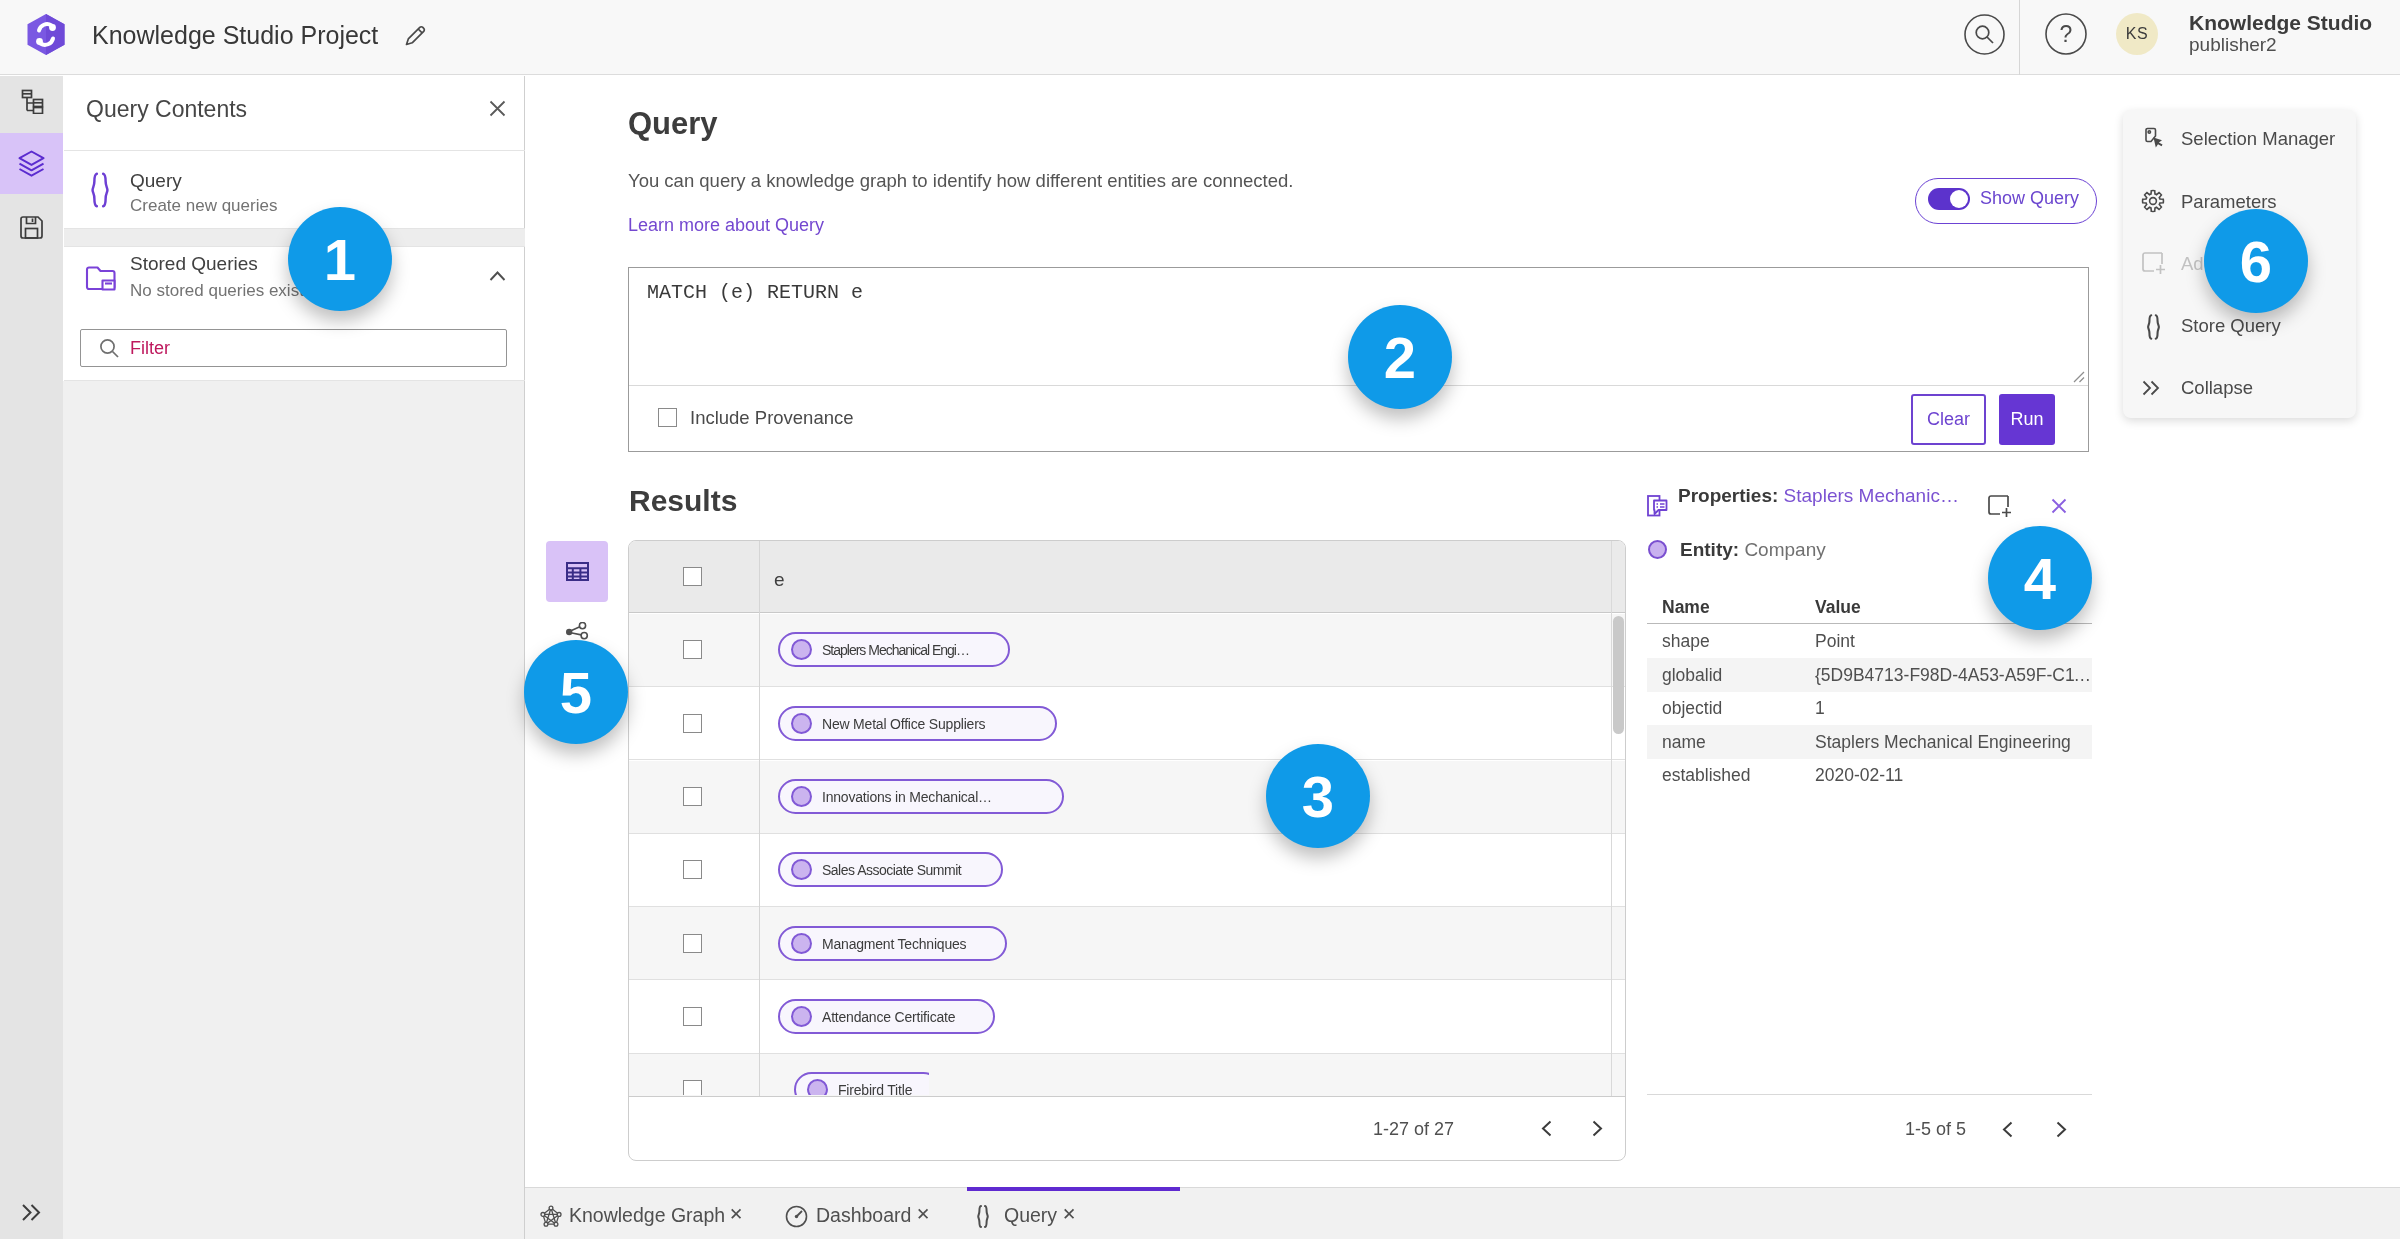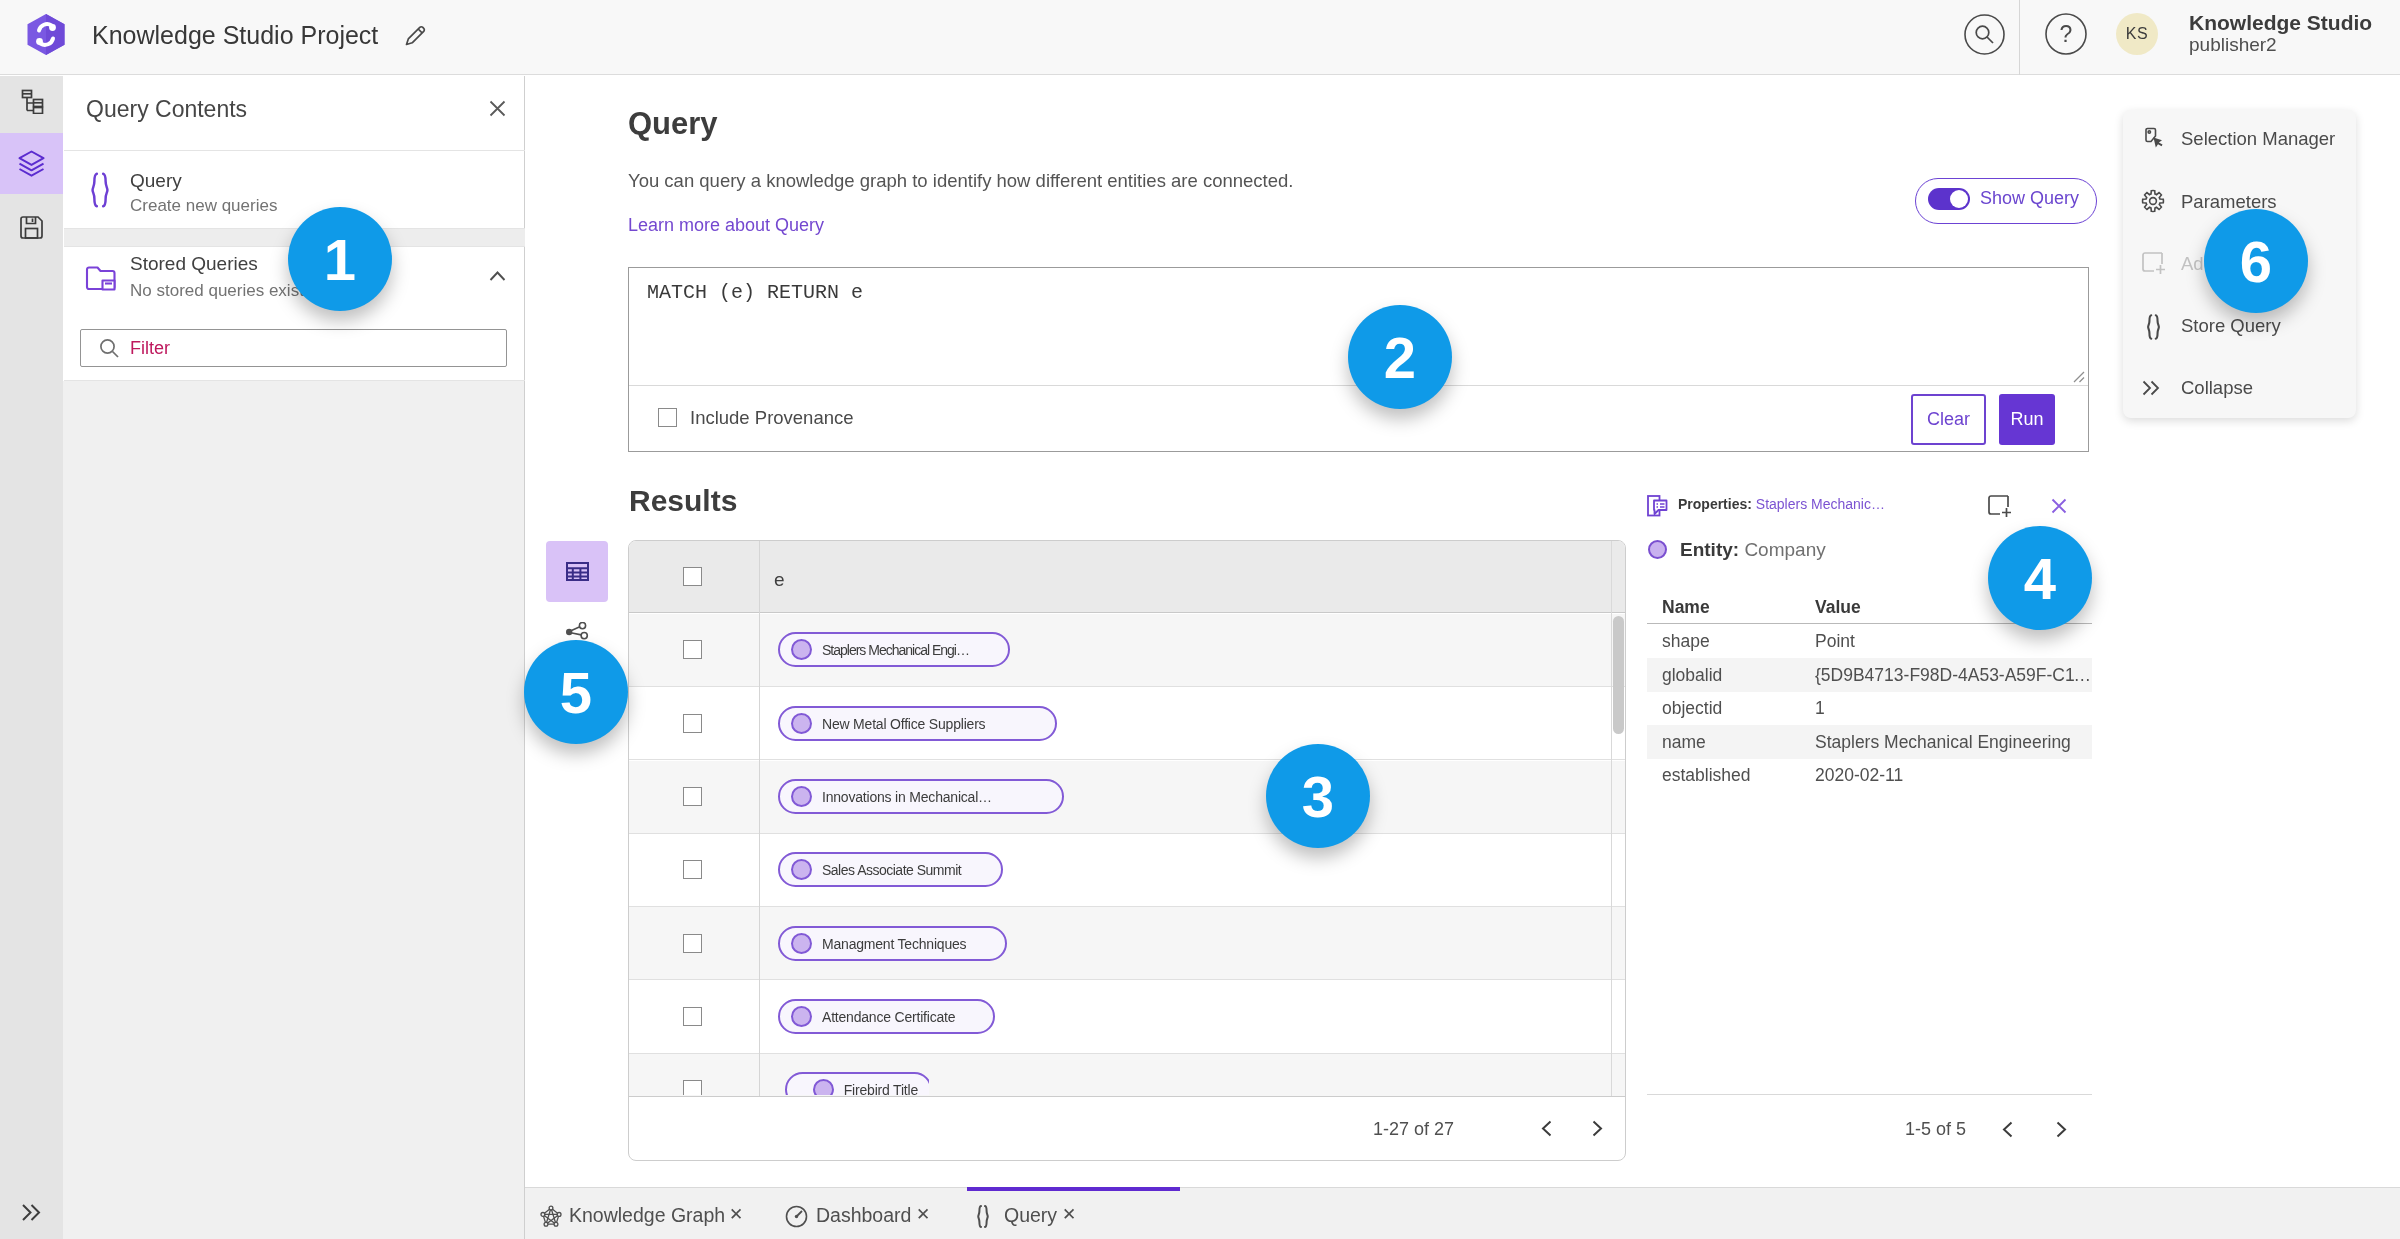--- a/index.html
+++ b/index.html
@@ -264,34 +264,34 @@
     </div>
   <div class="pill" style="left:778px; top:926px; width:229px;">
       <div class="dot"></div>
       <span class="txt">Managment Techniques</span>
     </div>
   <div class="pill" style="left:778px; top:999px; width:217px;">
       <div class="dot"></div>
       <span class="txt">Attendance Certificate</span>
     </div>
   <div class="abs" style="left:778px; top:1072px; width:151px; height:23px; overflow:hidden;">
-      <div class="pill" style="left:7px; top:0px; width:147px;justify-content:flex-end;">
+      <div class="pill" style="left:16px; top:0px; width:147px;">
         <div class="dot"></div>
         <span class="txt">Firebird Title</span>
       </div>
     </div>
 
   <svg class="icon" style="left:1647px; top:495px;" width="21" height="22" viewBox="0 0 21 22">
     <g fill="none" stroke="#6f42d2" stroke-width="1.8">
       <rect x="1" y="1" width="11.5" height="19.5"></rect>
       <path d="M7 5.5 H19.5 V15 H11.5 L7.5 19 V15 H7 Z" fill="#fff" stroke-linejoin="round"></path>
       <path d="M9.5 9 h1.5 M13 9 h4.5 M9.5 12 h1.5 M13 12 h4.5" stroke-width="1.6"></path>
     </g>
   </svg>
-  <div class="abs nw" style="left:1678px; top:496px; font-size:14px; font-weight:700; color:#3a3a3a;">Properties: <span style="font-weight:400; color:#7b52d2;">Staplers Mechanic…</span></div>
+  <div class="abs nw" style="left:1678px; top:485px; font-size:19px; font-weight:700; color:#3a3a3a;">Properties: <span style="font-weight:400; color:#7b52d2;">Staplers Mechanic…</span></div>
   <svg class="icon" style="left:1988px; top:495px;" width="24" height="23" viewBox="0 0 24 23">
     <g fill="none" stroke="#4a4a4a" stroke-width="1.7">
       <path d="M20 1 H3 a2 2 0 0 0 -2 2 V17 a2 2 0 0 0 2 2 H12"></path>
       <path d="M20 1 V12"></path>
       <path d="M18.5 13 V22 M14 17.5 H23"></path>
     </g>
   </svg>
   <svg class="icon" style="left:2051px; top:498px;" width="16" height="16" viewBox="0 0 16 16">
     <path d="M1.5 1.5 L14.5 14.5 M14.5 1.5 L1.5 14.5" stroke="#8a5fe0" stroke-width="1.9"></path>
   </svg>

